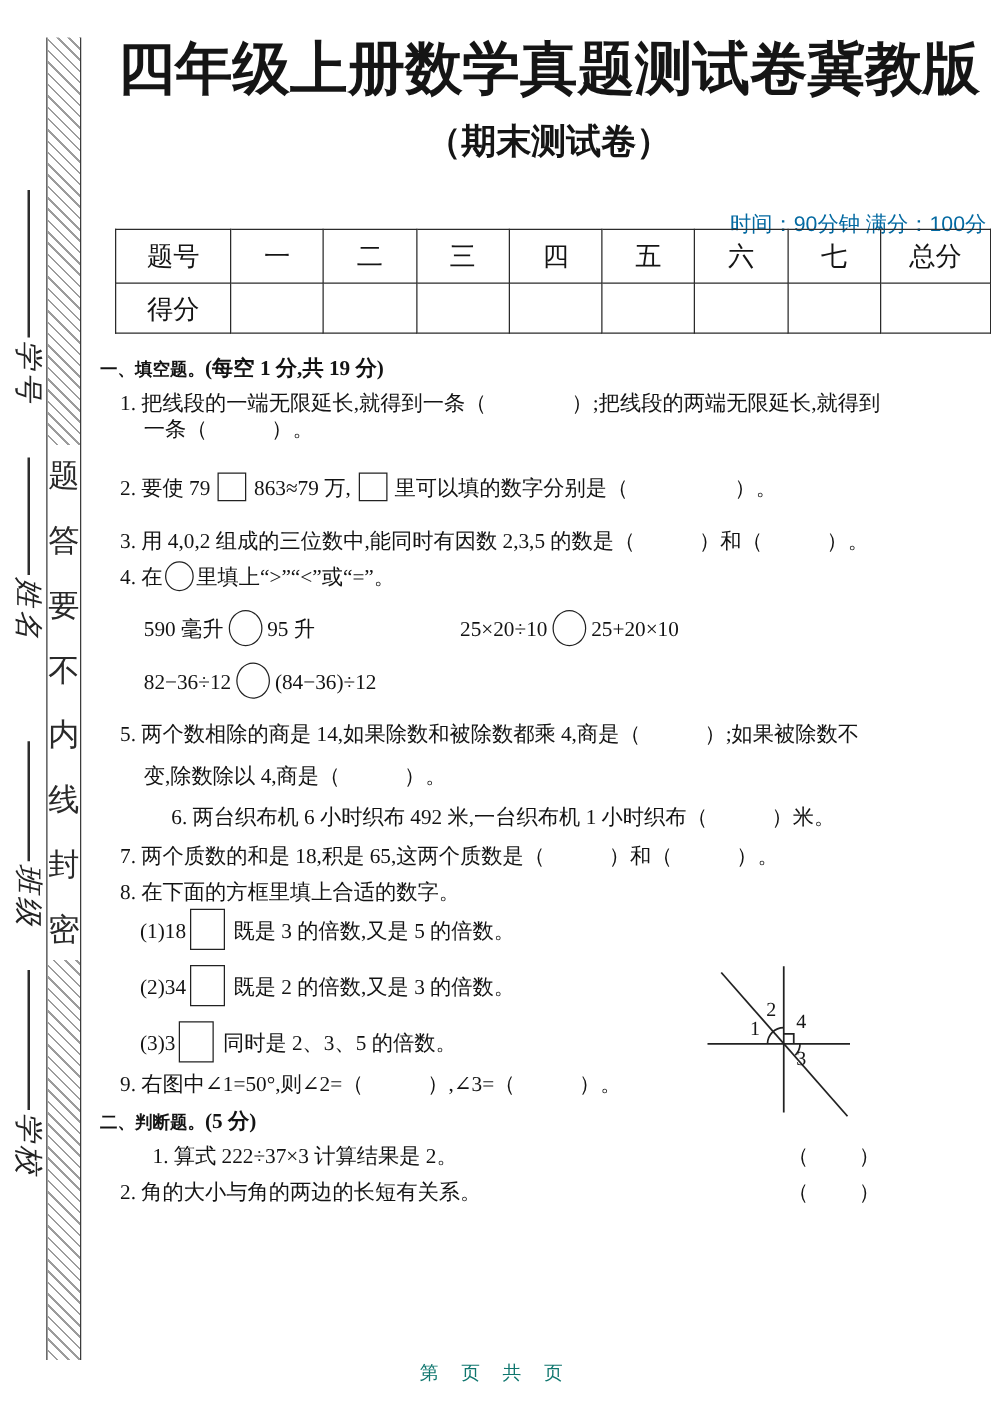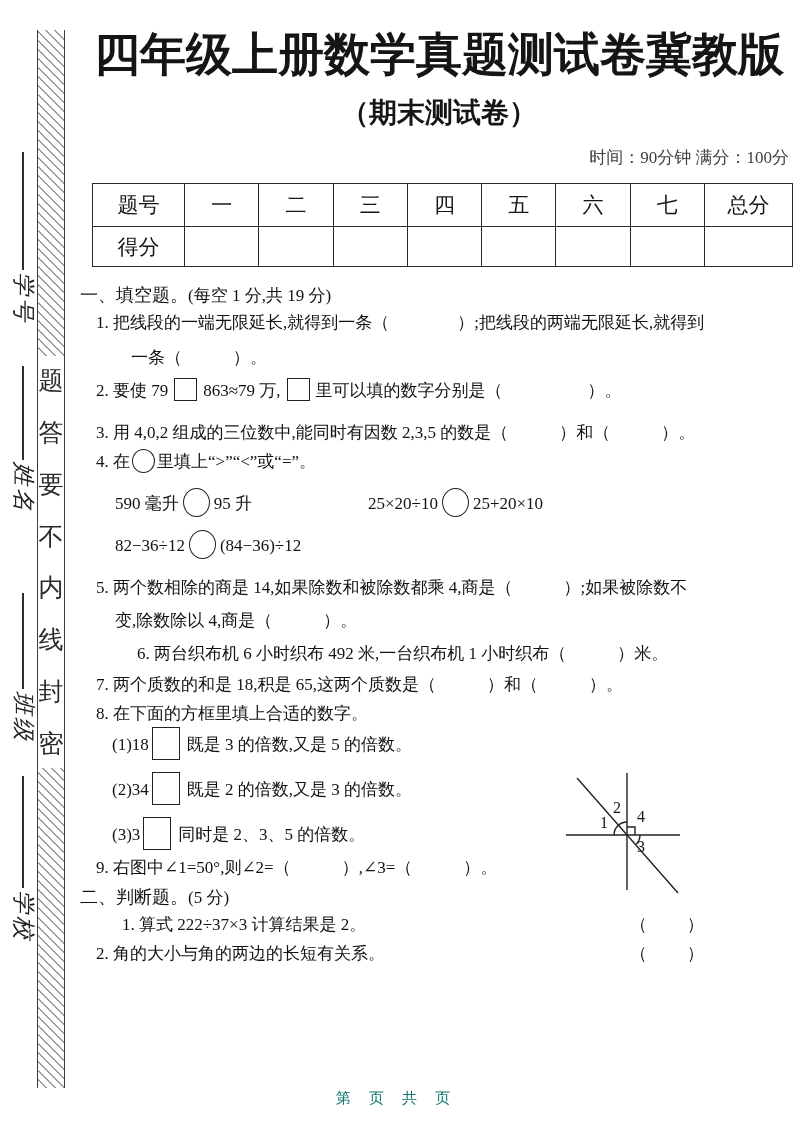--- a/index.html
+++ b/index.html
@@ -24,33 +24,33 @@
              align-items:center;padding:8px 0;font-size:25px;color:#2a2a2a;
              font-family:"Liberation Sans","DejaVu Sans",sans-serif;}
 
   
   .title{position:absolute;left:88px;top:24px;width:702px;text-align:center;
          font-family:"Liberation Sans","DejaVu Sans",sans-serif;
          font-weight:bold;font-size:46px;white-space:nowrap;}
   .subtitle{position:absolute;left:88px;top:94px;width:702px;text-align:center;
             font-family:"Liberation Sans","DejaVu Sans",sans-serif;
             font-weight:bold;font-size:28px;}
-  .meta{position:absolute;top:146px;right:4px;font-size:17px;
-        font-family:Liberation Serif, serif;color:#404040;}
+  .meta{position:absolute;top:168px;right:4px;font-size:17px;
+        font-family:Liberation Sans, sans-serif;color:#0369a1;}
 
   
   table.score{position:absolute;left:92px;top:183px;border-collapse:collapse;table-layout:fixed;}
   table.score td{border:1.6px solid #2b2b2b;text-align:center;font-size:21px;padding:0;}
   table.score tr:nth-child(1) td{height:42px;}
   table.score tr:nth-child(2) td{height:39px;}
 
   
   .line{position:absolute;font-size:17px;white-space:nowrap;color:#131313;}
-  .sec-head .hd{font-family:"Liberation Sans","DejaVu Sans",sans-serif;font-weight:normal;font-size:18px;}
-  .sec-head .note{font-size:17px;}
+  .sec-head .hd{font-family:"Liberation Sans","DejaVu Sans",sans-serif;font-weight:bold;font-size:14px;}
+  .sec-head .note{font-size:17px;font-weight:bold;}
   .box-sm{display:inline-block;width:21px;height:21px;border:1.6px solid #222;
           vertical-align:-5px;margin:0 6px;}
   .box-lg{display:inline-block;width:26px;height:31px;border:1.6px solid #222;
           vertical-align:-10px;margin:0 7px 0 3px;}
   .circle{display:inline-block;width:25px;height:27px;border:1.6px solid #222;
           border-radius:50%;vertical-align:-8px;margin:0 4px;}
   .circle-sm{display:inline-block;width:21px;height:22px;border:1.6px solid #222;
           border-radius:50%;vertical-align:-6px;margin:0 2px;}
 
   .judge-ans{position:absolute;left:630px;font-size:17px;letter-spacing:2px;}
@@ -129,21 +129,21 @@
       <td></td>
     </tr>
   </tbody>
     </table>
 
   <div class="line sec-head" style="left:80px;top:283px;">
     <span class="hd">一、填空题。</span><span class="note">(每空 1 分,共 19 分)</span>
   </div>
 
   <div class="line" style="left:96px;top:311px;">1. 把线段的一端无限延长,就得到一条（　　　　）;把线段的两端无限延长,就得到</div>
-  <div class="line" style="left:115px;top:346px;margin-left:16px;">一条（　　　）。</div>
+  <div class="line" style="left:115px;top:332px;">一条（　　　）。</div>
 
   <div class="line" style="left:96px;top:378px;">
     <span>2. 要使 79</span><span class="box-sm"></span><span>863≈79 万,</span><span class="box-sm"></span><span>里可以填的数字分别是（　　　　　）。</span>
   </div>
 
   <div class="line" style="left:96px;top:421px;">3. 用 4,0,2 组成的三位数中,能同时有因数 2,3,5 的数是（　　　）和（　　　）。</div>
 
   <div class="line" style="left:96px;top:449px;">
     <span>4. 在</span><span class="circle-sm"></span><span>里填上“&gt;”“&lt;”或“=”。</span>
   </div>

